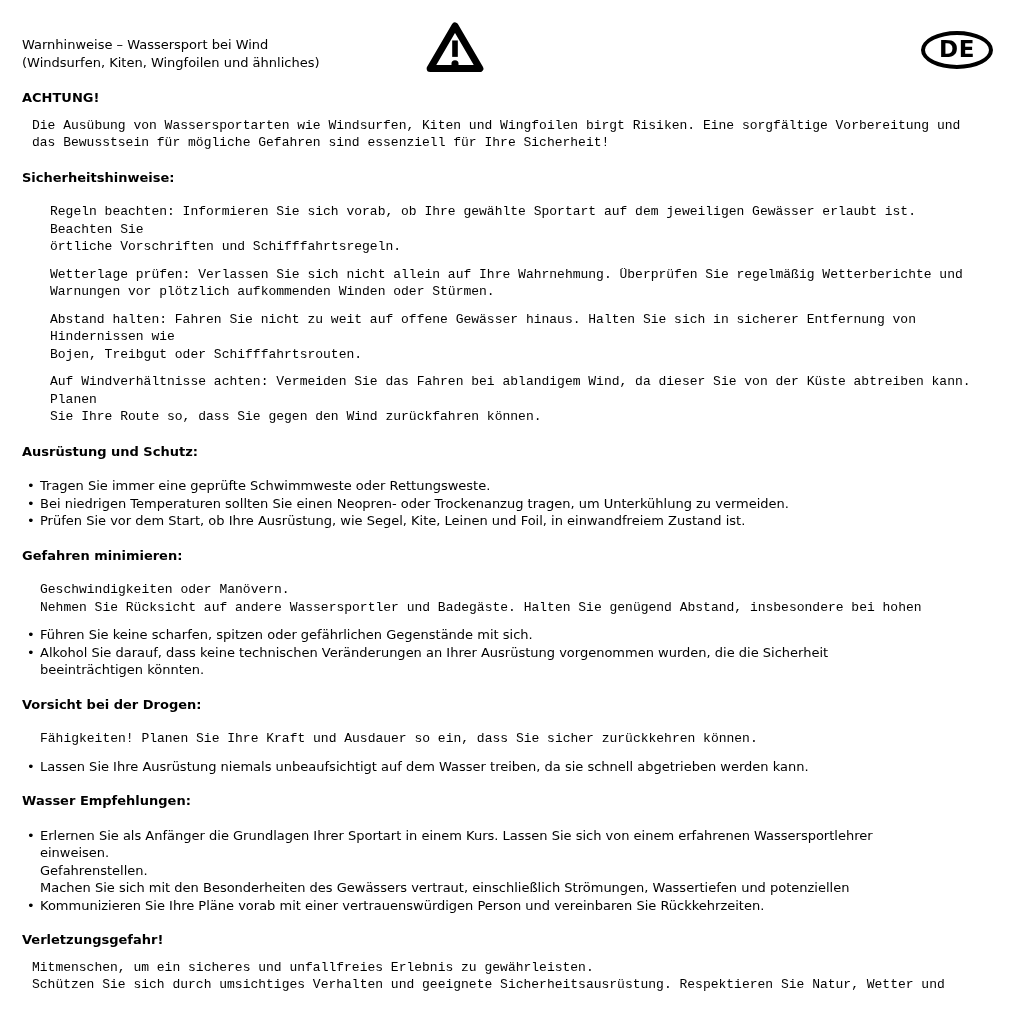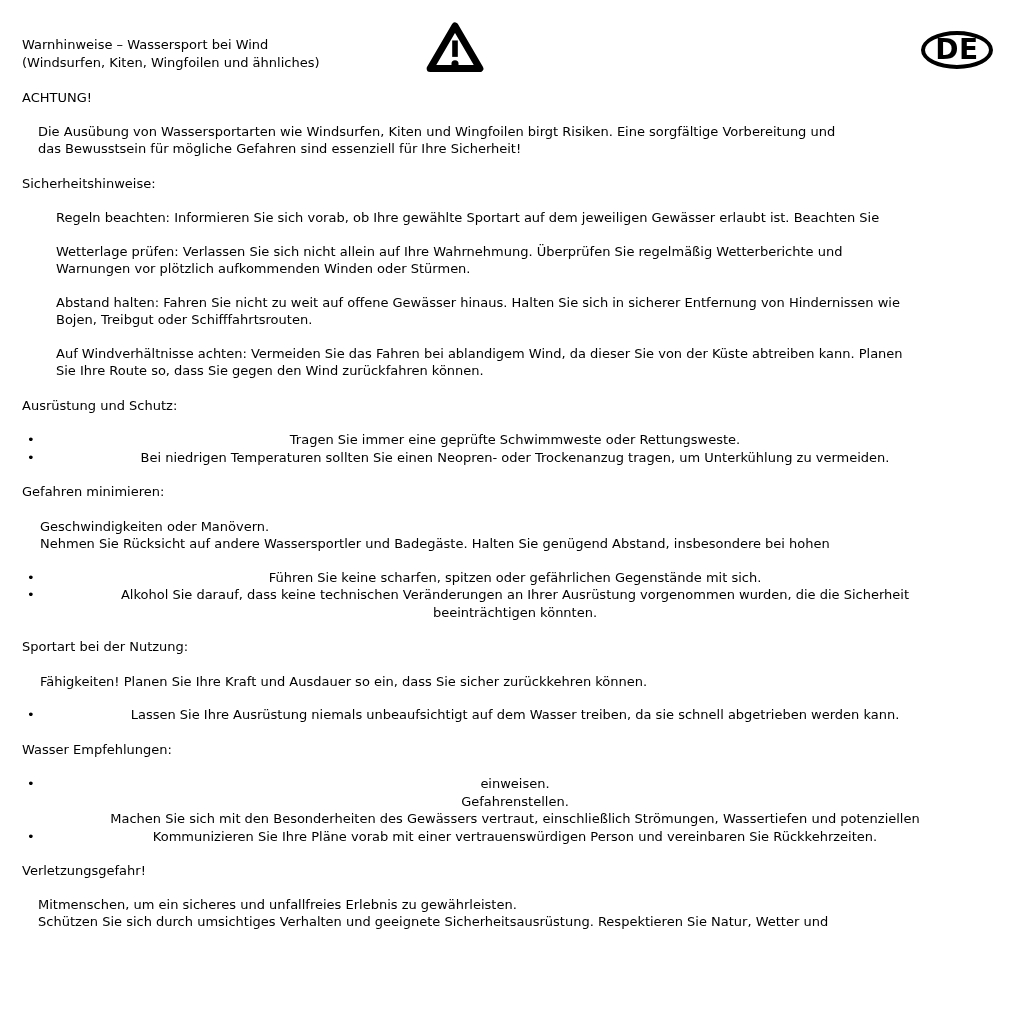--- a/index.html
+++ b/index.html
@@ -43,37 +43,36 @@
     left: 899px; 
     top: -5px;   
     width: 64px;
     height: 30px;
     border: 4px solid #000;
     border-radius: 50%;
     display: flex;
     align-items: center;
     justify-content: center;
     font-weight: bold;
-    font-size: 28px;
+    font-size: 23px;
     letter-spacing: 0.5px;
   }
   
   .hd {
-    font-weight: normal;
+    font-weight: bold;
     margin: 17px 0 0 0;
   }
   .hd.gap { margin-bottom: 17px; }
-  .par { margin: 16px; }
+  .par { margin: 10px; font-family: Liberation Mono, monospace; }
   .ln { display: block; }
   .indent { margin-left: 18px; }
   ul.blist {
     margin: 0;
     padding: 0 0 0 18px;
     list-style: none;
-    text-align: center;
   }
   ul.blist li { position: relative; }
   ul.blist li::before {
     content: "\2022";
     position: absolute;
     left: -13px;
     top: 0;
   }
 </style>
 </head>
@@ -102,20 +101,21 @@
       <span class="ln">Die Ausübung von Wassersportarten wie Windsurfen, Kiten und Wingfoilen birgt Risiken. Eine sorgfältige Vorbereitung und</span>
       <span class="ln">das Bewusstsein für mögliche Gefahren sind essenziell für Ihre Sicherheit!</span>
     </p>
   </section>
 
   <section>
     <div class="hd gap">Sicherheitshinweise:</div>
     <div class="indent">
       <p class="par">
         <span class="ln">Regeln beachten: Informieren Sie sich vorab, ob Ihre gewählte Sportart auf dem jeweiligen Gewässer erlaubt ist. Beachten Sie</span>
+        <span class="ln">örtliche Vorschriften und Schifffahrtsregeln.</span>
       </p>
       <p class="par">
         <span class="ln">Wetterlage prüfen: Verlassen Sie sich nicht allein auf Ihre Wahrnehmung. Überprüfen Sie regelmäßig Wetterberichte und</span>
         <span class="ln">Warnungen vor plötzlich aufkommenden Winden oder Stürmen.</span>
       </p>
       <p class="par">
         <span class="ln">Abstand halten: Fahren Sie nicht zu weit auf offene Gewässer hinaus. Halten Sie sich in sicherer Entfernung von Hindernissen wie</span>
         <span class="ln">Bojen, Treibgut oder Schifffahrtsrouten.</span>
       </p>
       <p class="par">
@@ -127,20 +127,23 @@
 
   <section>
     <div class="hd gap">Ausrüstung und Schutz:</div>
     <ul class="blist">
       <li>
         <span class="ln">Tragen Sie immer eine geprüfte Schwimmweste oder Rettungsweste.</span>
       </li>
       <li>
         <span class="ln">Bei niedrigen Temperaturen sollten Sie einen Neopren- oder Trockenanzug tragen, um Unterkühlung zu vermeiden.</span>
       </li>
+      <li>
+        <span class="ln">Prüfen Sie vor dem Start, ob Ihre Ausrüstung, wie Segel, Kite, Leinen und Foil, in einwandfreiem Zustand ist.</span>
+      </li>
     </ul>
   </section>
 
   <section>
     <div class="hd gap">Gefahren minimieren:</div>
     <p class="par indent">
       <span class="ln">Geschwindigkeiten oder Manövern.</span>
       <span class="ln">Nehmen Sie Rücksicht auf andere Wassersportler und Badegäste. Halten Sie genügend Abstand, insbesondere bei hohen</span>
     </p>
     <ul class="blist">
@@ -148,35 +151,36 @@
         <span class="ln">Führen Sie keine scharfen, spitzen oder gefährlichen Gegenstände mit sich.</span>
       </li>
       <li>
         <span class="ln">Alkohol Sie darauf, dass keine technischen Veränderungen an Ihrer Ausrüstung vorgenommen wurden, die die Sicherheit</span>
         <span class="ln">beeinträchtigen könnten.</span>
       </li>
     </ul>
   </section>
 
   <section>
-    <div class="hd gap">Sportart bei der Nutzung:</div>
+    <div class="hd gap">Vorsicht bei der Drogen:</div>
     <p class="par indent">
       <span class="ln">Fähigkeiten! Planen Sie Ihre Kraft und Ausdauer so ein, dass Sie sicher zurückkehren können.</span>
     </p>
     <ul class="blist">
       <li>
         <span class="ln">Lassen Sie Ihre Ausrüstung niemals unbeaufsichtigt auf dem Wasser treiben, da sie schnell abgetrieben werden kann.</span>
       </li>
     </ul>
   </section>
 
   <section>
     <div class="hd gap">Wasser Empfehlungen:</div>
     <ul class="blist">
       <li>
+        <span class="ln">Erlernen Sie als Anfänger die Grundlagen Ihrer Sportart in einem Kurs. Lassen Sie sich von einem erfahrenen Wassersportlehrer</span>
         <span class="ln">einweisen.</span>
         <span class="ln">Gefahrenstellen.</span>
         <span class="ln">Machen Sie sich mit den Besonderheiten des Gewässers vertraut, einschließlich Strömungen, Wassertiefen und potenziellen</span>
       </li>
       <li>
         <span class="ln">Kommunizieren Sie Ihre Pläne vorab mit einer vertrauenswürdigen Person und vereinbaren Sie Rückkehrzeiten.</span>
       </li>
     </ul>
   </section>
 

